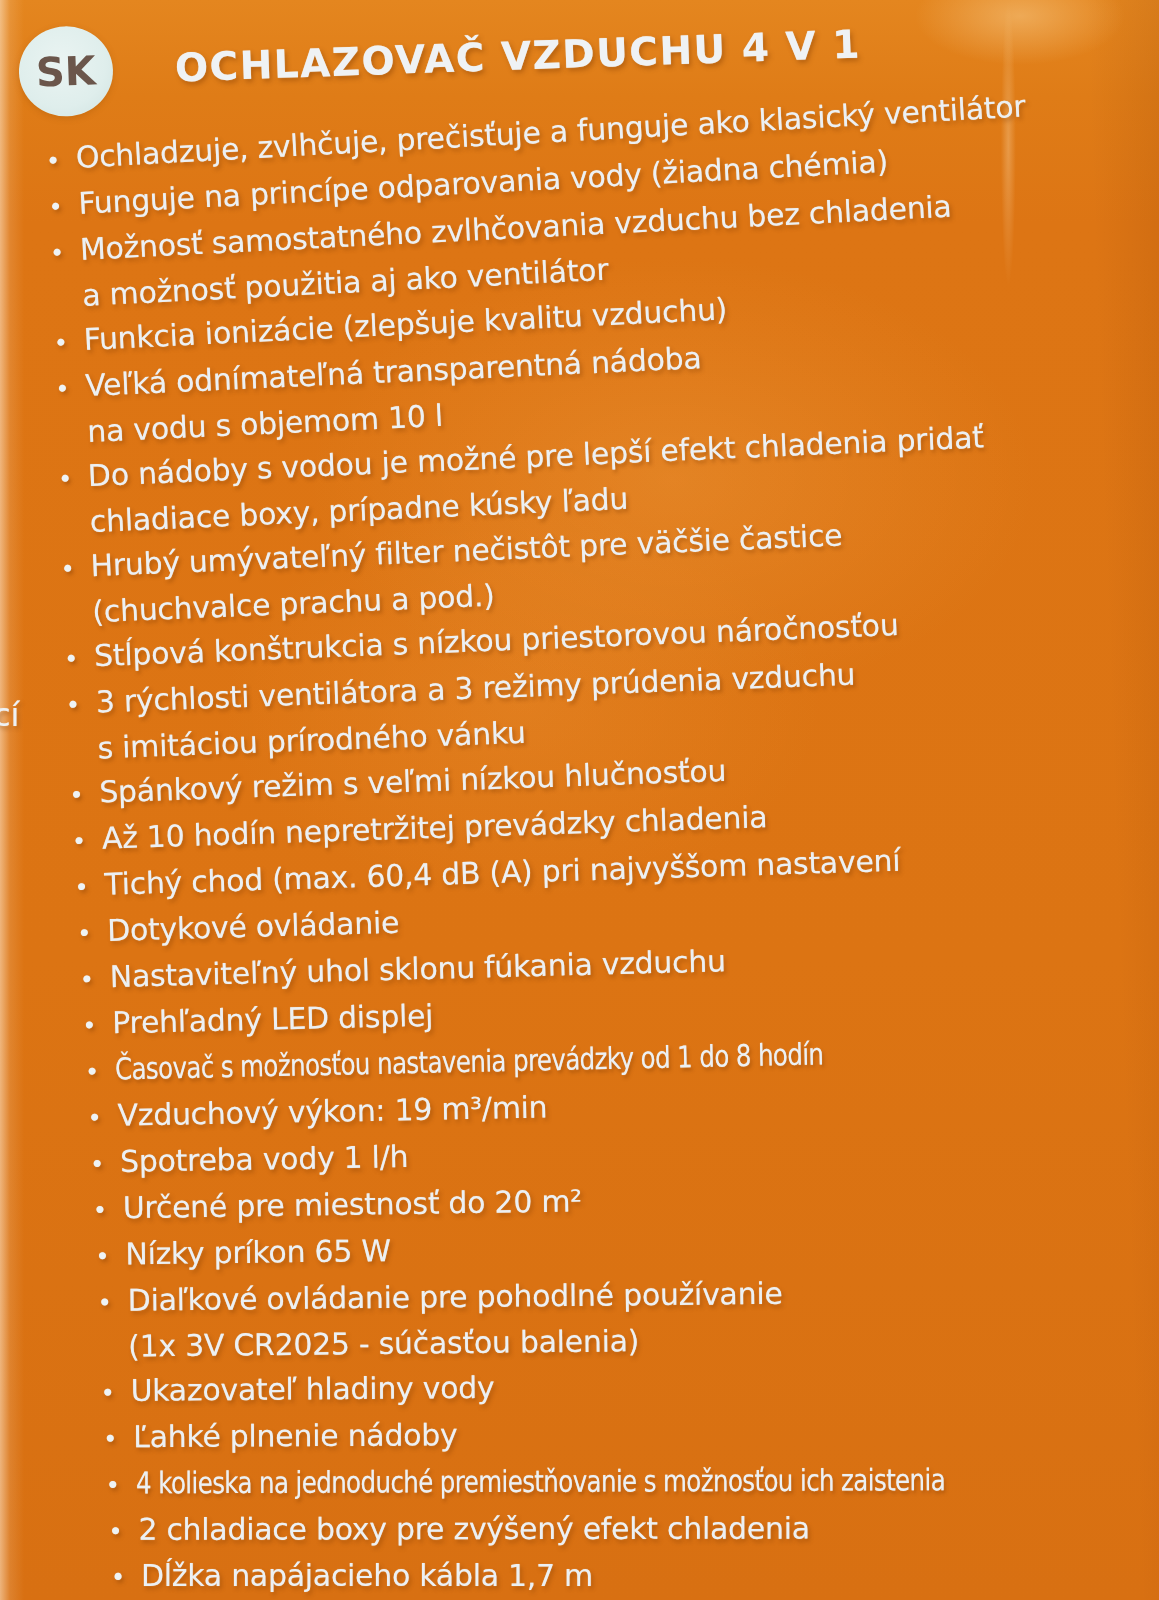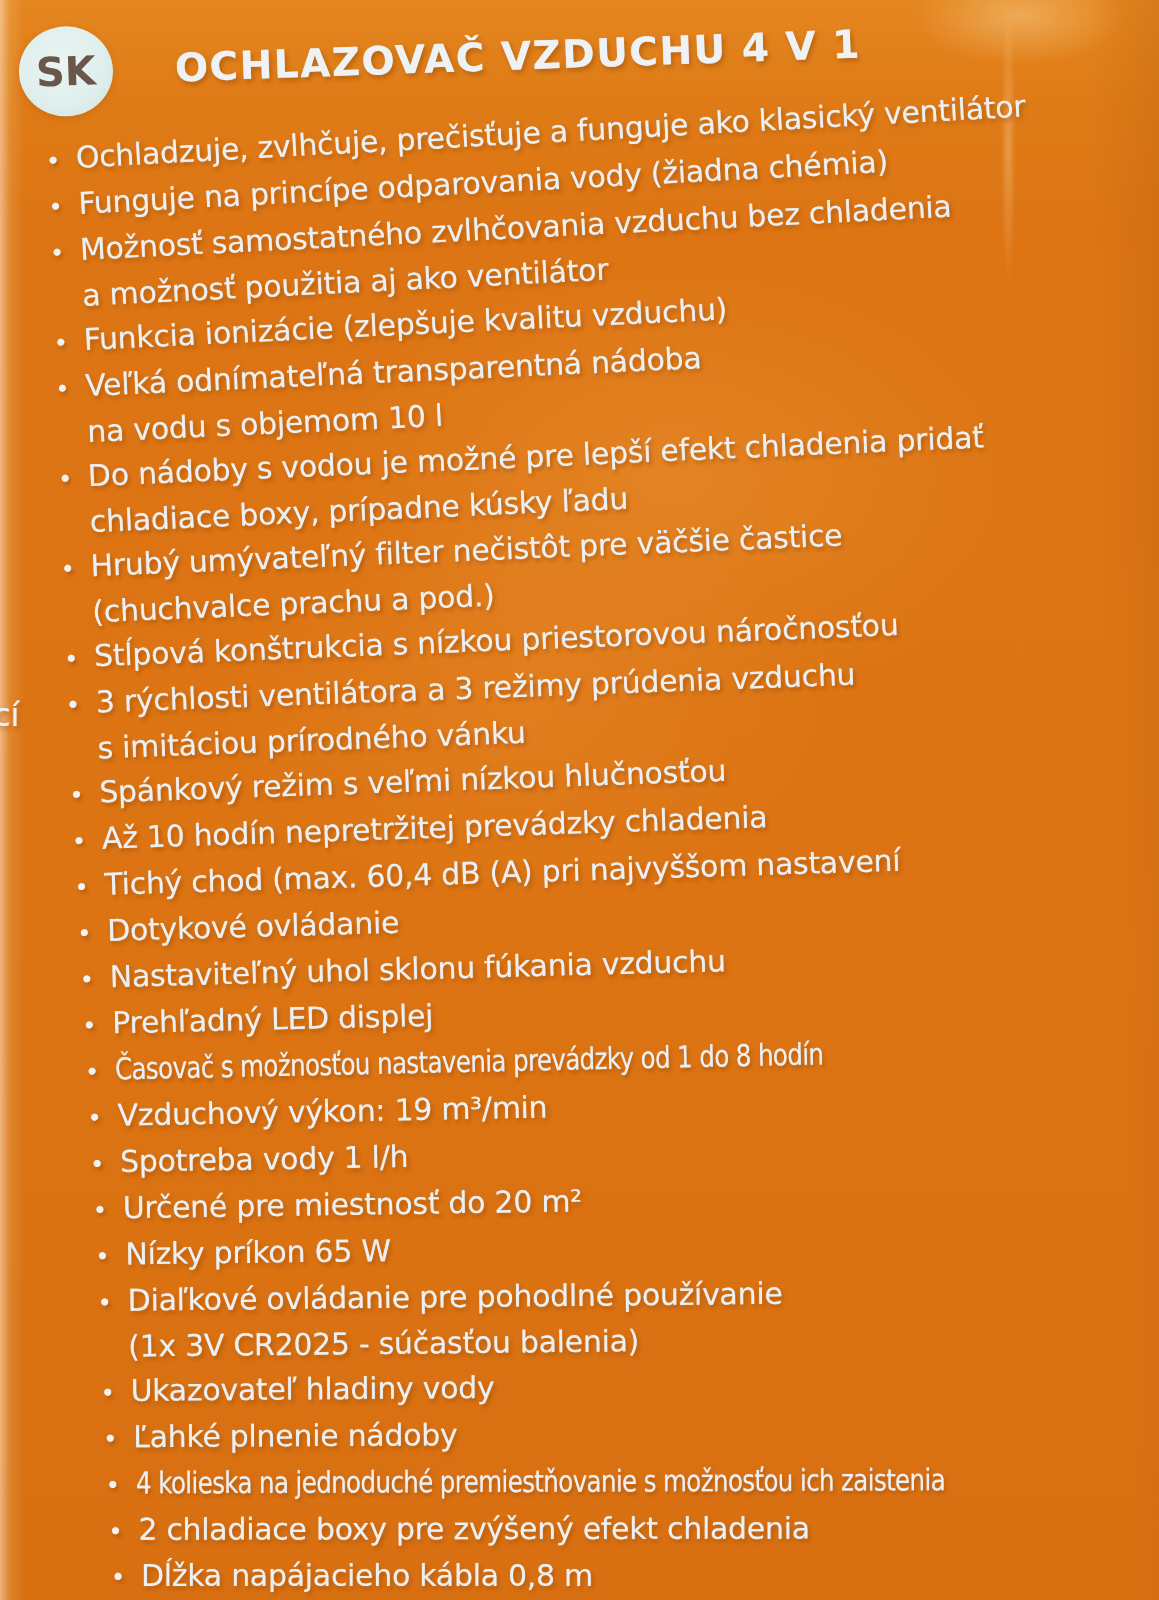--- a/index.html
+++ b/index.html
@@ -273,18 +273,18 @@
       </li>
       <li class="feature" style="padding-left: 108.4px; transform: rotate(-0.1deg);">
         <div class="line">
           <span class="bullet">•</span>
           <span class="txt">2 chladiace boxy pre zvýšený efekt chladenia</span>
         </div>
       </li>
       <li class="feature" style="padding-left: 111px; transform: rotate(0deg);">
         <div class="line">
           <span class="bullet">•</span>
-          <span class="txt">Dĺžka napájacieho kábla 0,8 m</span>
+          <span class="txt">Dĺžka napájacieho kábla 1,7 m</span>
         </div>
       </li>
     </ul>
 
 </div>
 
 </body></html>

